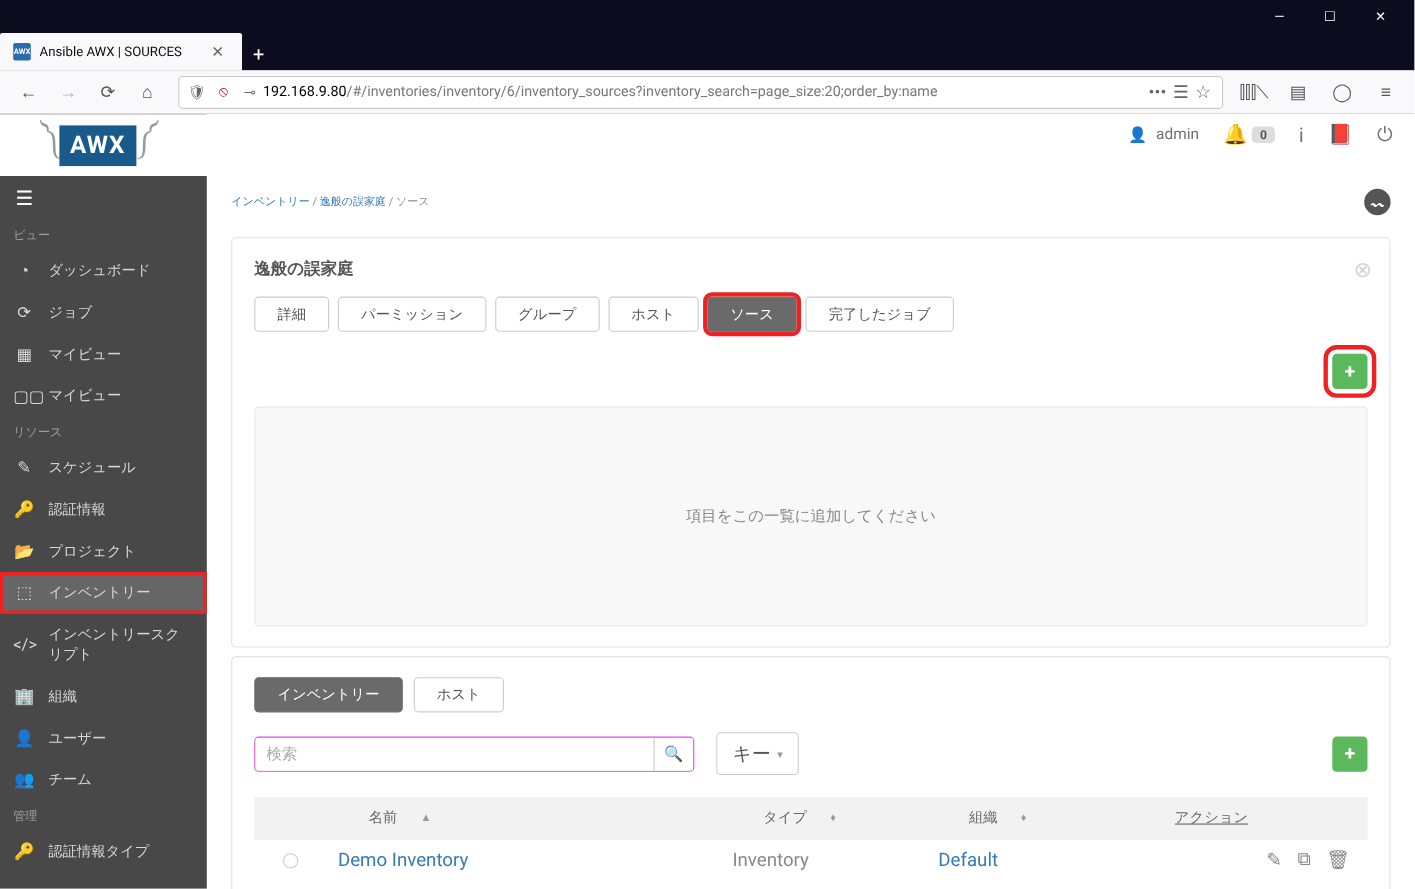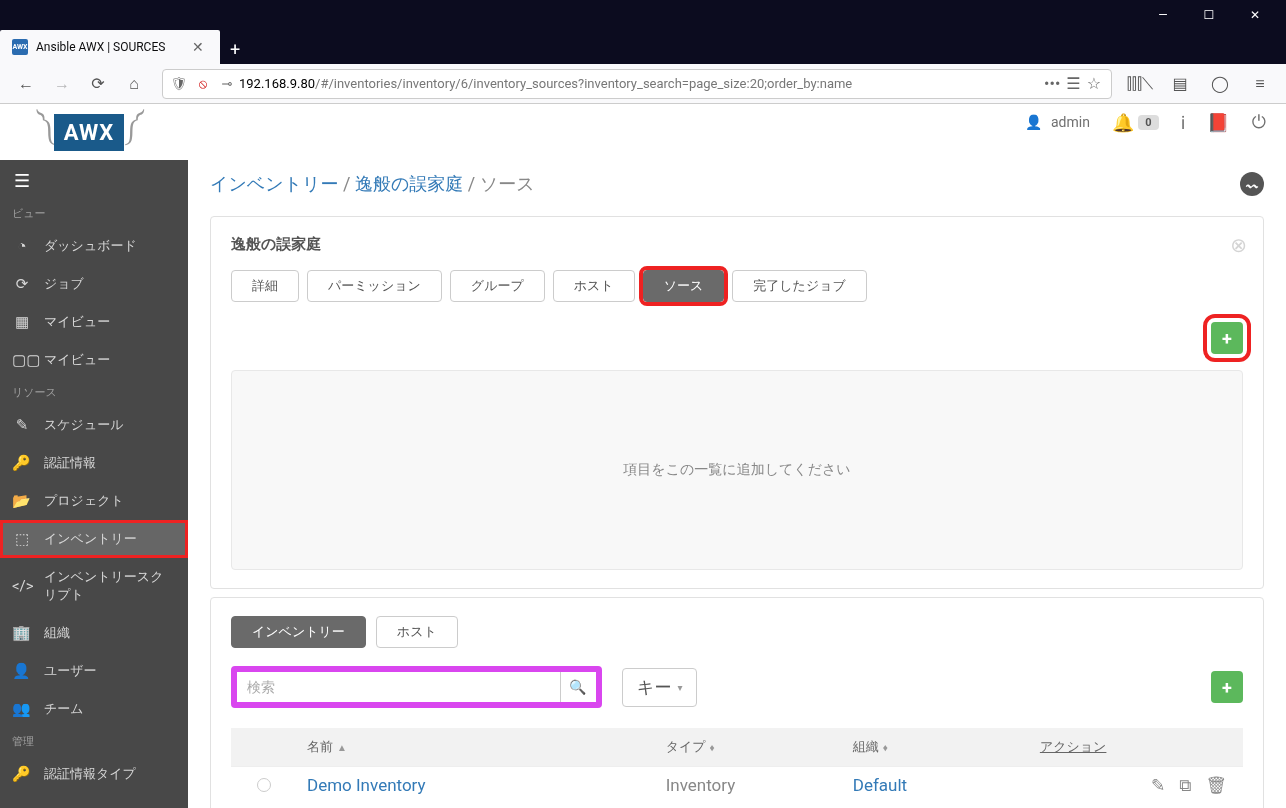--- a/index.html
+++ b/index.html
@@ -40,21 +40,21 @@
 .sidebar-icon { width: 20px; text-align: center; font-size: 15px; }
 .sidebar-label { flex: 1; }
 
 .main { flex: 1; background: #fff; padding-top: 56px; overflow-y: auto; }
 .top-right { position: absolute; top: 110px; right: 20px; display: flex; align-items: center; gap: 22px; color: #707070; pointer-events: auto; }
 .user-block { display: flex; align-items: center; gap: 8px; color: #707070; font-size: 14px; }
 .top-icon { font-size: 18px; color: #707070; display: flex; align-items: center; gap: 4px; }
 .badge-pill { background: #ddd; border-radius: 4px; padding: 1px 7px; font-size: 11px; font-weight: bold; color: #555; }
 
 .breadcrumb-row { display: flex; align-items: center; padding: 12px 22px; justify-content: space-between; }
-.breadcrumb { font-size: 18px; color: #888; text-align: right; }
+.breadcrumb { font-size: 10px; color: #888; text-align: right; }
 .breadcrumb a { color: #337ab7; text-decoration: none; }
 .breadcrumb .sep { color: #888; }
 .activity-icon { width: 24px; height: 24px; background: #555; color: #fff; border-radius: 50%; display: flex; align-items: center; justify-content: center; font-size: 12px; }
 
 .panel { border: 1px solid #e1e1e1; border-radius: 4px; margin: 8px 22px; padding: 18px 20px; position: relative; }
 .panel-title { font-size: 15px; font-weight: 600; color: #555; margin-bottom: 16px; }
 .panel-close { position: absolute; right: 16px; top: 16px; color: #d4d4d4; font-size: 20px; }
 
 .pill-tabs { display: flex; gap: 8px; margin-bottom: 20px; }
 .pill { border: 1px solid #ccc; border-radius: 4px; padding: 6px 20px; font-size: 13px; color: #555; background: #fff; cursor: pointer; }
@@ -62,30 +62,30 @@
 .pill.highlighted-outer { outline: 4px solid #e22; outline-offset: 0; }
 
 .add-row { display: flex; justify-content: flex-end; margin-bottom: 16px; }
 .add-btn { width: 32px; height: 32px; background: #5cb85c; border-radius: 4px; color: #fff; display: flex; align-items: center; justify-content: center; font-size: 18px; font-weight: bold; }
 .add-btn.highlighted { outline: 4px solid #e22; outline-offset: 4px; }
 
 .empty-area { background: #f8f8f8; border: 1px solid #e8e8e8; border-radius: 4px; min-height: 200px; display: flex; align-items: center; justify-content: center; color: #888; font-size: 14px; }
 
 .sub-pill-tabs { display: flex; gap: 10px; margin-bottom: 18px; }
 .search-row { display: flex; gap: 20px; align-items: center; margin-bottom: 20px; }
-.search-group { display: flex; border: 6px solid #d946ef; border-radius: 4px; overflow: hidden; width: 371px; }
+.search-group { display: flex; border: 1px solid #d946ef; border-radius: 4px; overflow: hidden; width: 400px; }
 .search-input { flex: 1; border: none; padding: 7px 10px; font-size: 14px; outline: none; }
 .search-input::placeholder { color: #aaa; }
 .search-btn { width: 36px; border: none; border-left: 1px solid #ccc; background: #fff; color: #707070; font-size: 14px; }
 .key-btn { border: 1px solid #ccc; border-radius: 4px; padding: 7px 14px; font-size: 17px; color: #555; background: #fff; display: flex; align-items: center; gap: 6px; }
 .key-btn::after { content: "▾"; font-size: 10px; color: #999; }
 .spacer { flex: 1; }
 
 .table-head { background: #f2f2f2; display: grid; grid-template-columns: 60px 2.3fr 1.2fr 1.2fr 1.2fr; padding: 10px 16px; font-size: 13px; color: #666; align-items: center; }
-.th { display: flex; align-items: center; gap: 4px; }
+.th { display: flex; align-items: center; gap: 21px; margin-left: 28px; }
 .sort-icon { font-size: 10px; color: #999; }
 .th-right { justify-content: flex-start; text-decoration: underline; }
 .table-row-preview { display: grid; grid-template-columns: 60px 2.3fr 1.2fr 1.2fr 1.2fr; padding: 8px 16px; font-size: 17px; color: #888; align-items: center; border-top: 1px solid #eee; }
 .table-row-preview .link { color: #337ab7; }
 .row-circle { width: 14px; height: 14px; border: 1.5px solid #ccc; border-radius: 50%; margin-left: 10px; }
 .action-icons { display: flex; gap: 14px; justify-content: flex-end; color: #888; }
 </style>
 </head>
 <body>
 

